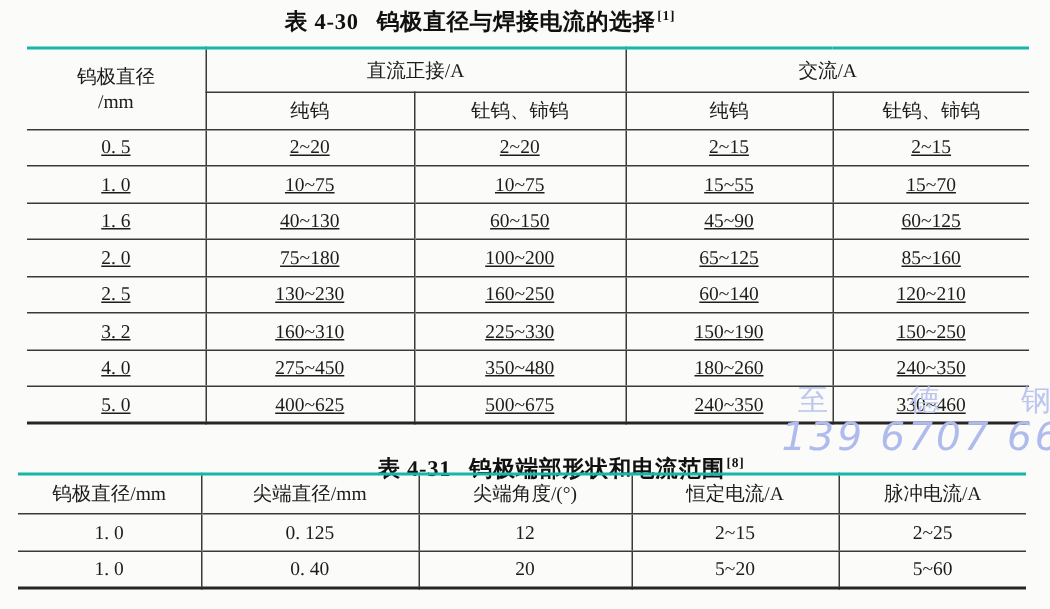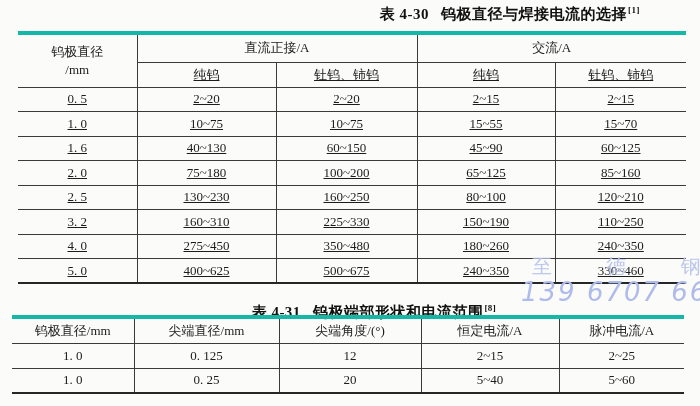--- a/index.html
+++ b/index.html
@@ -15,51 +15,51 @@
 
   .tbl-title{
     position:absolute;
     text-align:center;
     font-weight:bold;
     font-size:15px;
     letter-spacing:0.5px;
     color:#111;
     white-space:nowrap;
   }
-  #title1{left:0;width:640px;top:5px;text-align:right;}
+  #title1{left:0;width:640px;top:5px;}
   #title2{left:110px;width:528px;top:303px;}
   .title-prefix{margin-right:12px;}
   .title-sup{font-size:9px;vertical-align:super;font-weight:bold;margin-left:1px;}
 
   table{
     position:absolute;
     border-collapse:collapse;
     table-layout:fixed;
-    border-top:4px solid #14b8a6;
+    border-top:2px solid #14b8a6;
     border-bottom:2px solid #262626;
     font-size:13px;
   }
   #table1{left:18px;top:31px;width:668px;}
   #table2{left:12px;top:315px;width:672px;}
 
   th,td{
     padding:0 2px;
     text-align:center;
     vertical-align:middle;
     font-weight:normal;
     border-bottom:1px solid #3a3a3a;
     border-left:1px solid #3a3a3a;
     overflow:hidden;
     white-space:nowrap;
   }
   th.c1, td.c1{border-left:none;}
   tbody tr:last-child td{border-bottom:none;}
 
   #table1 thead tr.hr1{height:29px;}
-  #table1 thead tr.hr2{height:25px;text-decoration:underline;}
+  #table1 thead tr.hr2{height:25px;}
   #table1 tbody tr{height:24.5px;text-decoration:underline;}
   #table2 thead tr{height:26px;}
   #table2 tbody tr{height:25px;}
 
   .dia-cell div{line-height:1.35;}
 
   .watermark{
     position:absolute;
     pointer-events:none;
     white-space:nowrap;
@@ -139,29 +139,29 @@
         <td class="c1">2. 0</td>
         <td>75~180</td>
         <td>100~200</td>
         <td>65~125</td>
         <td>85~160</td>
       </tr>
       <tr>
         <td class="c1">2. 5</td>
         <td>130~230</td>
         <td>160~250</td>
-        <td>80~100</td>
+        <td>60~140</td>
         <td>120~210</td>
       </tr>
       <tr>
         <td class="c1">3. 2</td>
         <td>160~310</td>
         <td>225~330</td>
         <td>150~190</td>
-        <td>110~250</td>
+        <td>150~250</td>
       </tr>
       <tr>
         <td class="c1">4. 0</td>
         <td>275~450</td>
         <td>350~480</td>
         <td>180~260</td>
         <td>240~350</td>
       </tr>
       <tr>
         <td class="c1">5. 0</td>
@@ -197,23 +197,23 @@
     <tbody>
       <tr>
         <td class="c1">1. 0</td>
         <td>0. 125</td>
         <td>12</td>
         <td>2~15</td>
         <td>2~25</td>
       </tr>
       <tr>
         <td class="c1">1. 0</td>
-        <td>0. 25</td>
+        <td>0. 40</td>
         <td>20</td>
-        <td>5~40</td>
+        <td>5~20</td>
         <td>5~60</td>
       </tr>
     </tbody>
   </table>
 
   <div class="watermark" id="wm-name">至 德 钢 业</div>
   <div class="watermark" id="wm-phone">139 6707 6667</div>
 
 </div>
 

